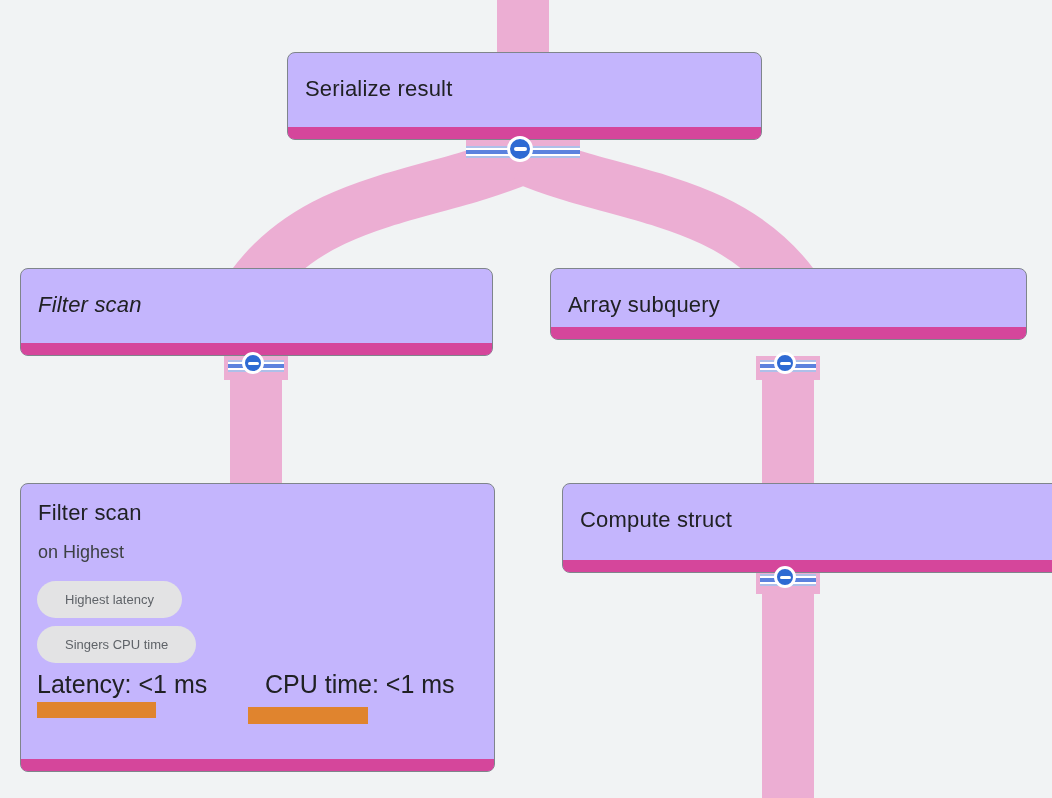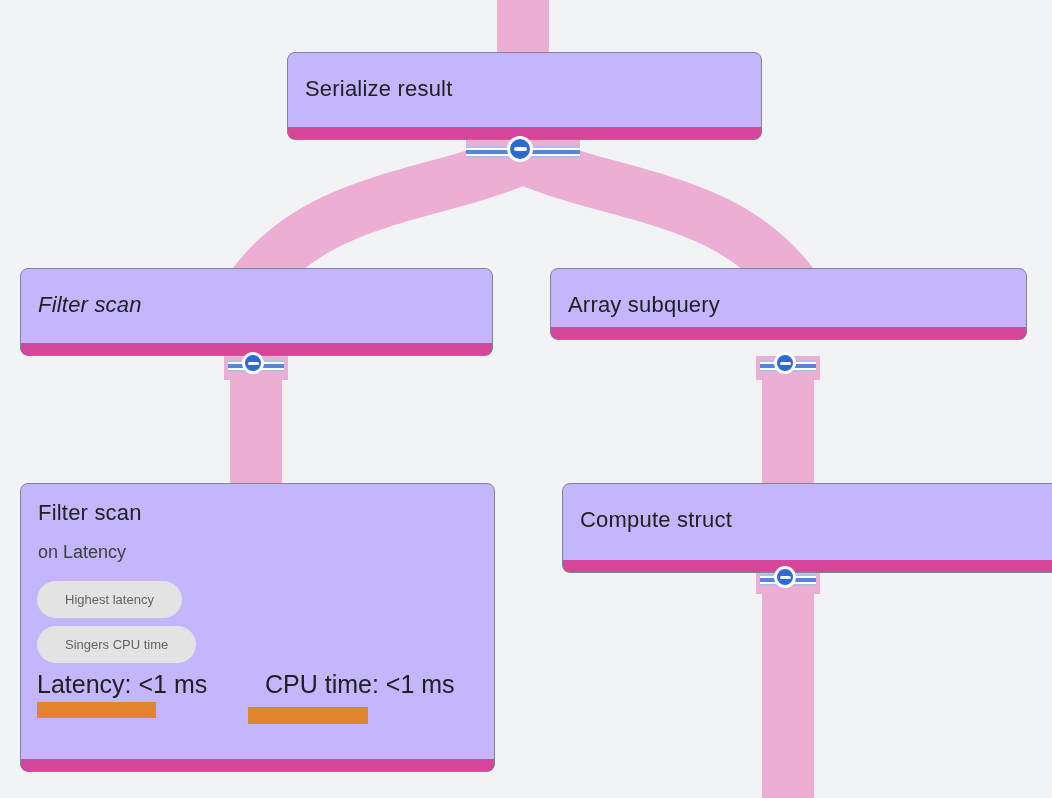--- a/index.html
+++ b/index.html
@@ -144,21 +144,21 @@
     <div class="accent-bar"></div>
   </div>
 
   <div class="node" style="left:550px;top:268px;width:477px;height:72px;">
     <div class="node-title simple-title">Array subquery</div>
     <div class="accent-bar"></div>
   </div>
 
   <div class="node" style="left:20px;top:483px;width:475px;height:289px;">
     <div class="node-title" style="position:absolute;left:17px;top:16px;">Filter scan</div>
-    <div class="node-subtitle">on Latency</div>
+    <div class="node-subtitle">on Highest</div>
     <div class="chip" style="top:97px;">Highest latency</div>
     <div class="chip" style="top:142px;">Singers CPU time</div>
     <div class="metric-label" style="left:16px;top:186px;">Latency: &lt;1 ms</div>
     <div class="metric-bar" style="left:16px;top:218px;width:119px;height:16px;"></div>
     <div class="metric-label" style="left:244px;top:186px;">CPU time: &lt;1 ms</div>
     <div class="metric-bar" style="left:227px;top:223px;width:120px;height:17px;"></div>
     <div class="accent-bar"></div>
   </div>
 
   <div class="node" style="left:550px;top:483px;width:547px;height:90px;margin-left:12px;">

